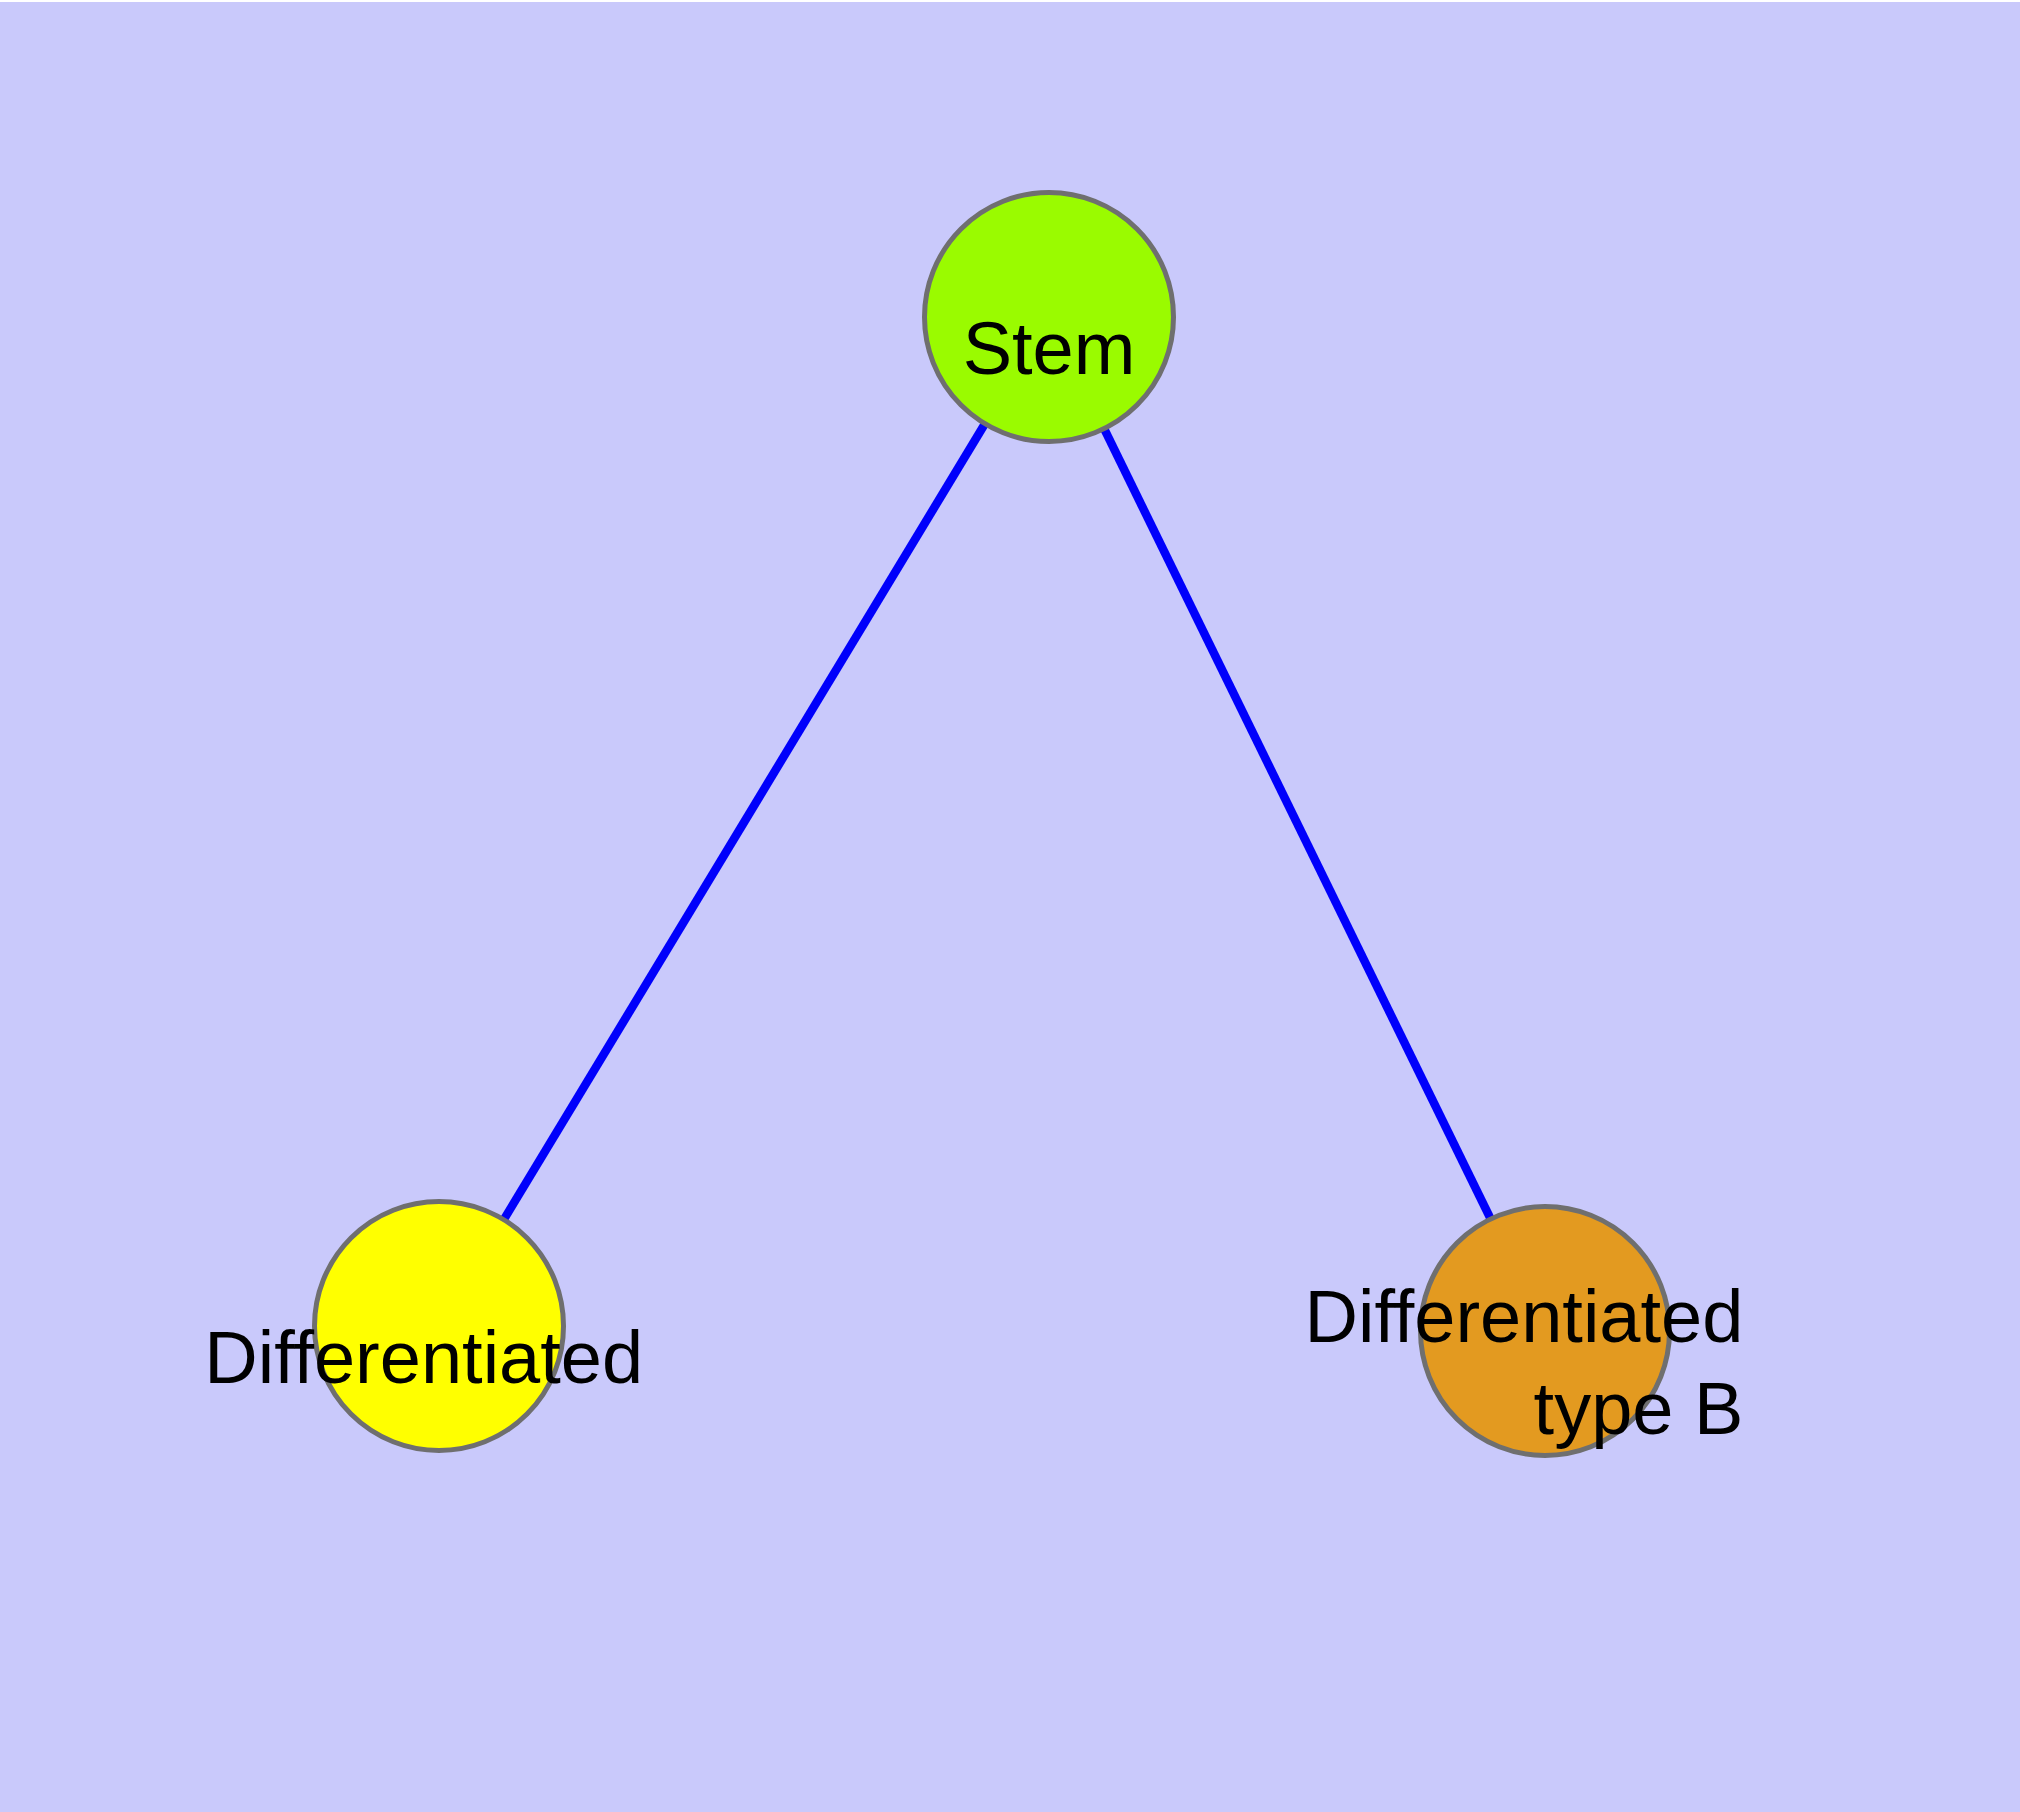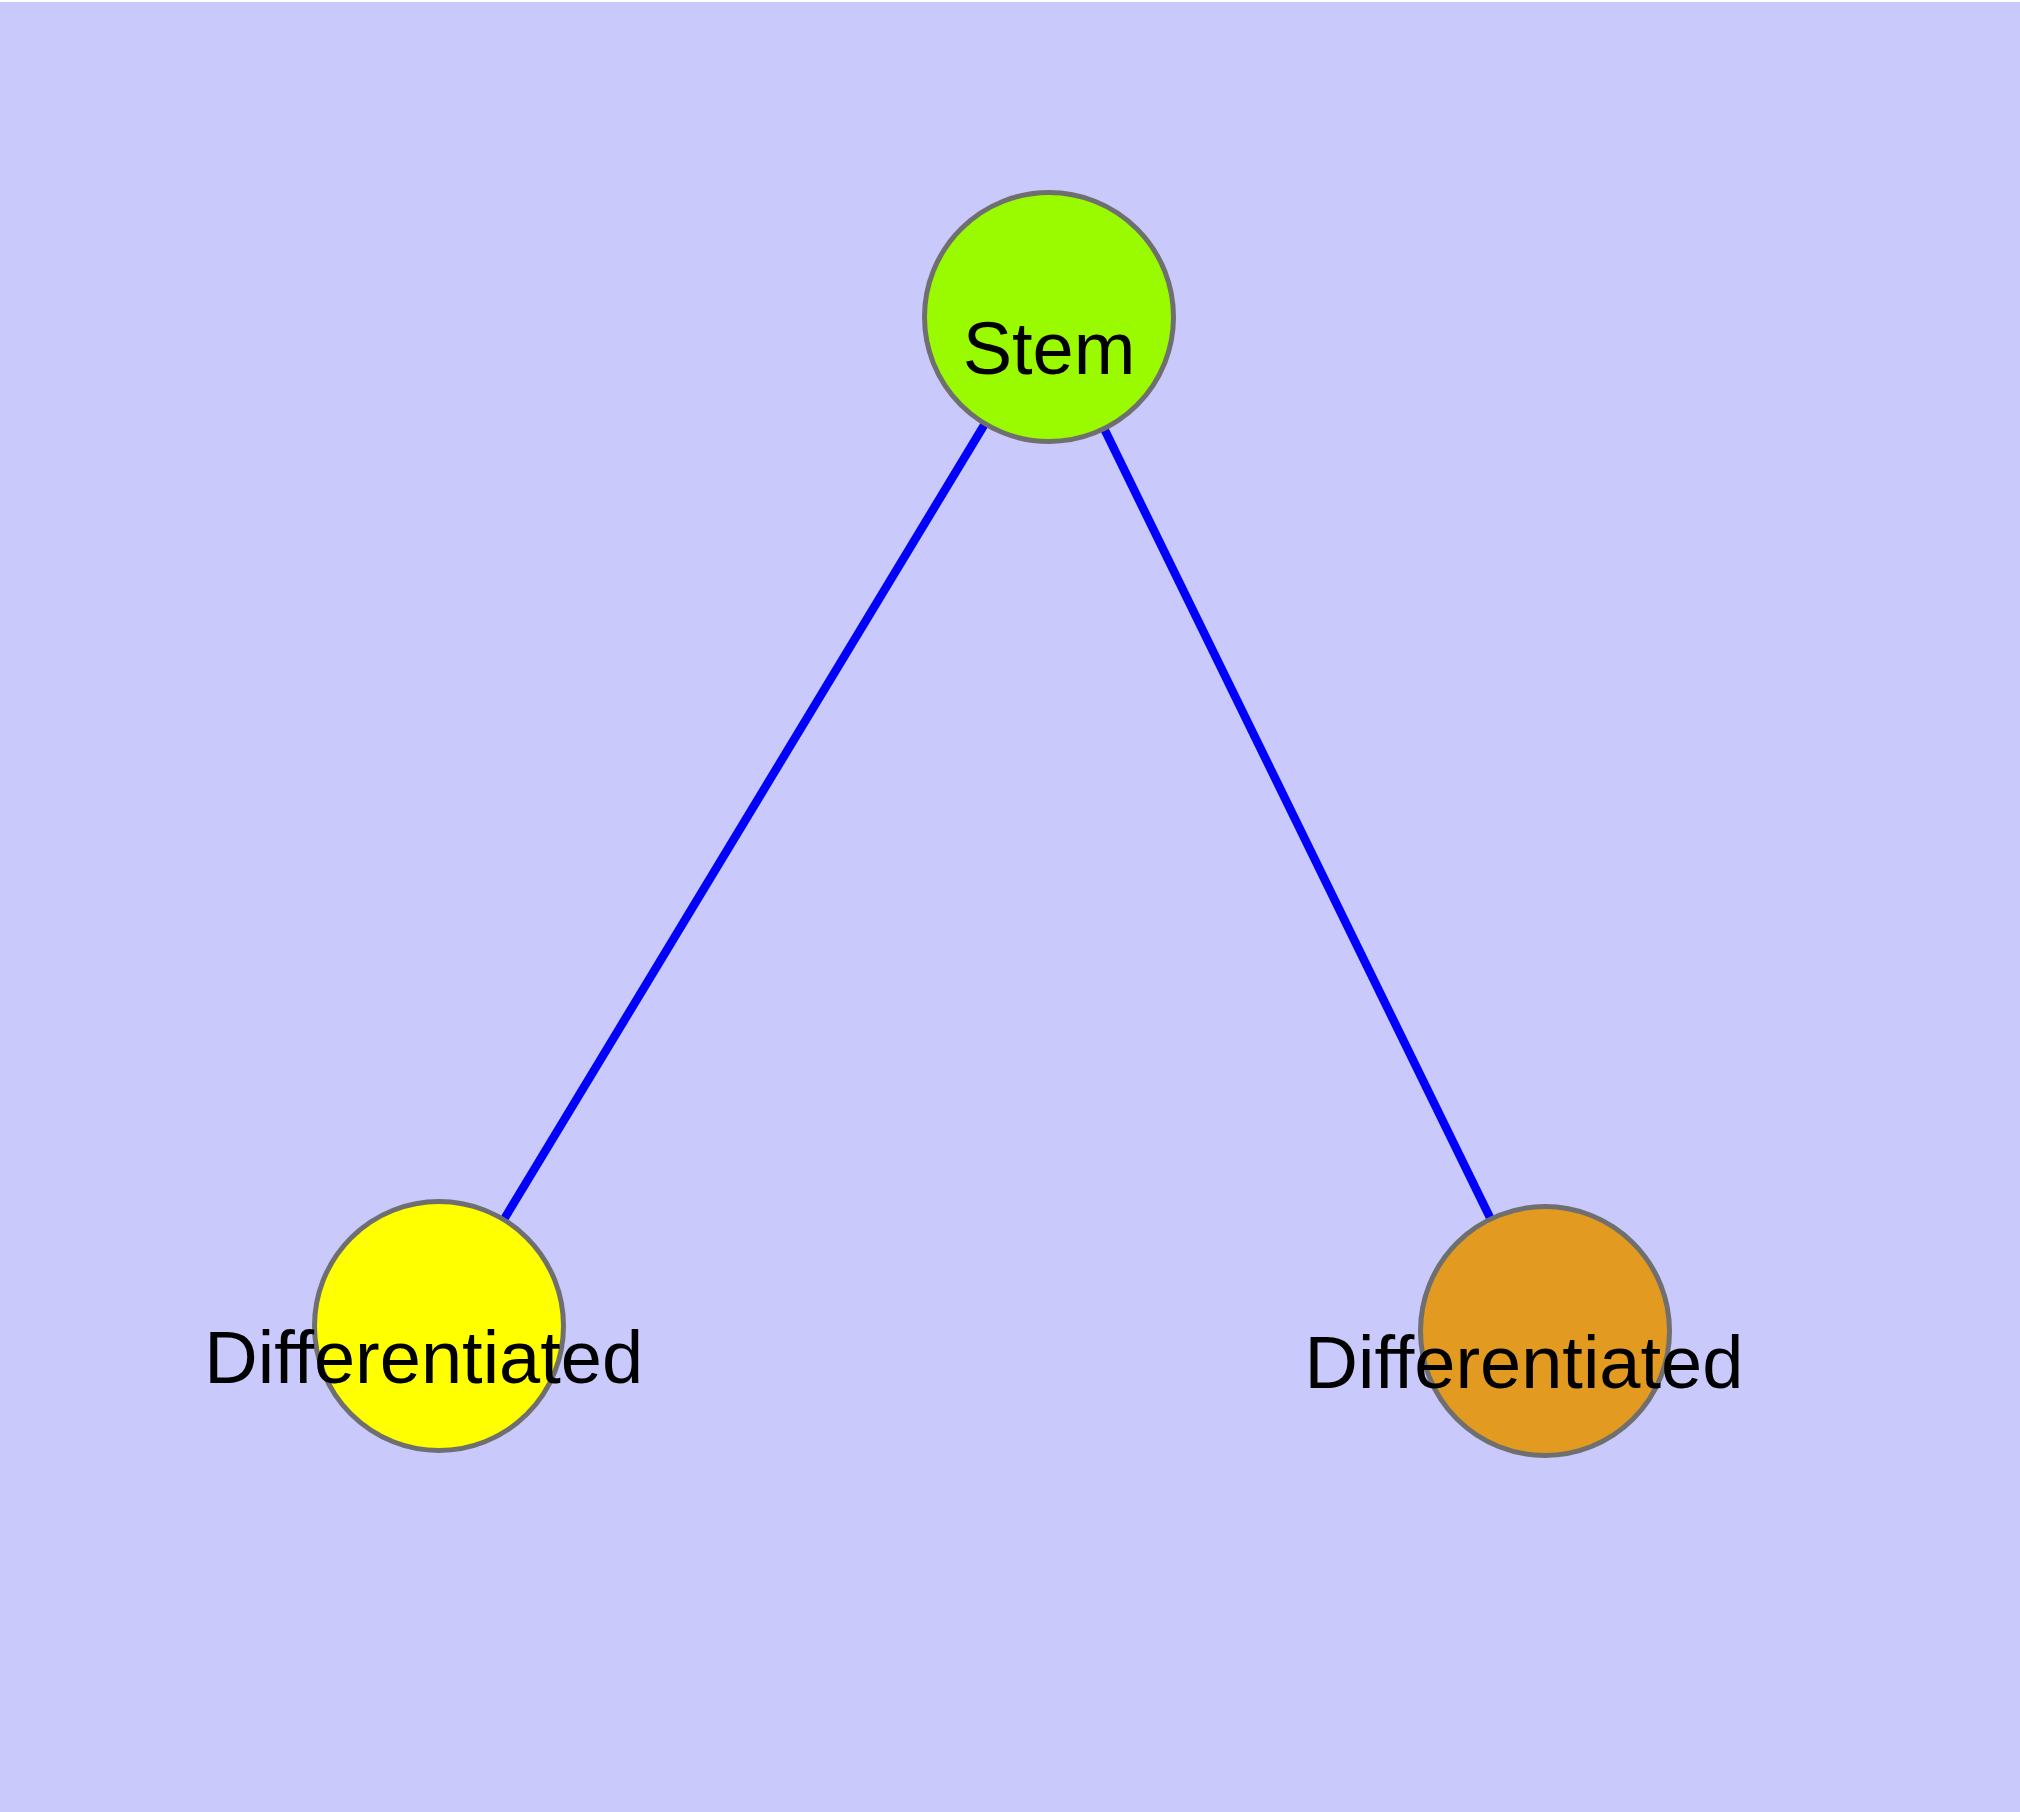--- a/index.html
+++ b/index.html
@@ -76,19 +76,20 @@
 
   <div class="node" style="left: 312px; top: 1199px; width: 254px; height: 254px; background: rgb(255, 255, 0); border-color: rgb(111, 111, 111); border-width: 5.1px;">
     <div class="node-label" style="color: rgb(0, 0, 0); transform: translate(calc(-50% - 15.3px), -50%);">
       <span class="label-line">Differentiated</span>
     </div>
   </div>
 
   <div class="node" style="left: 1418px; top: 1204px; width: 254px; height: 254px; background: rgb(227, 154, 32); border-color: rgb(111, 111, 111); border-width: 5.1px;">
     <div class="node-label" style="color: rgb(0, 0, 0); transform: translate(calc(-50% - 21px), -50%);">
       <span class="label-line">Differentiated</span>
+      <span class="label-line">type B</span>
     </div>
   </div>
 
 </div>
 
 <div class="top-strip" style="background: rgb(255, 255, 255);"></div>
 
 
 </body></html>

